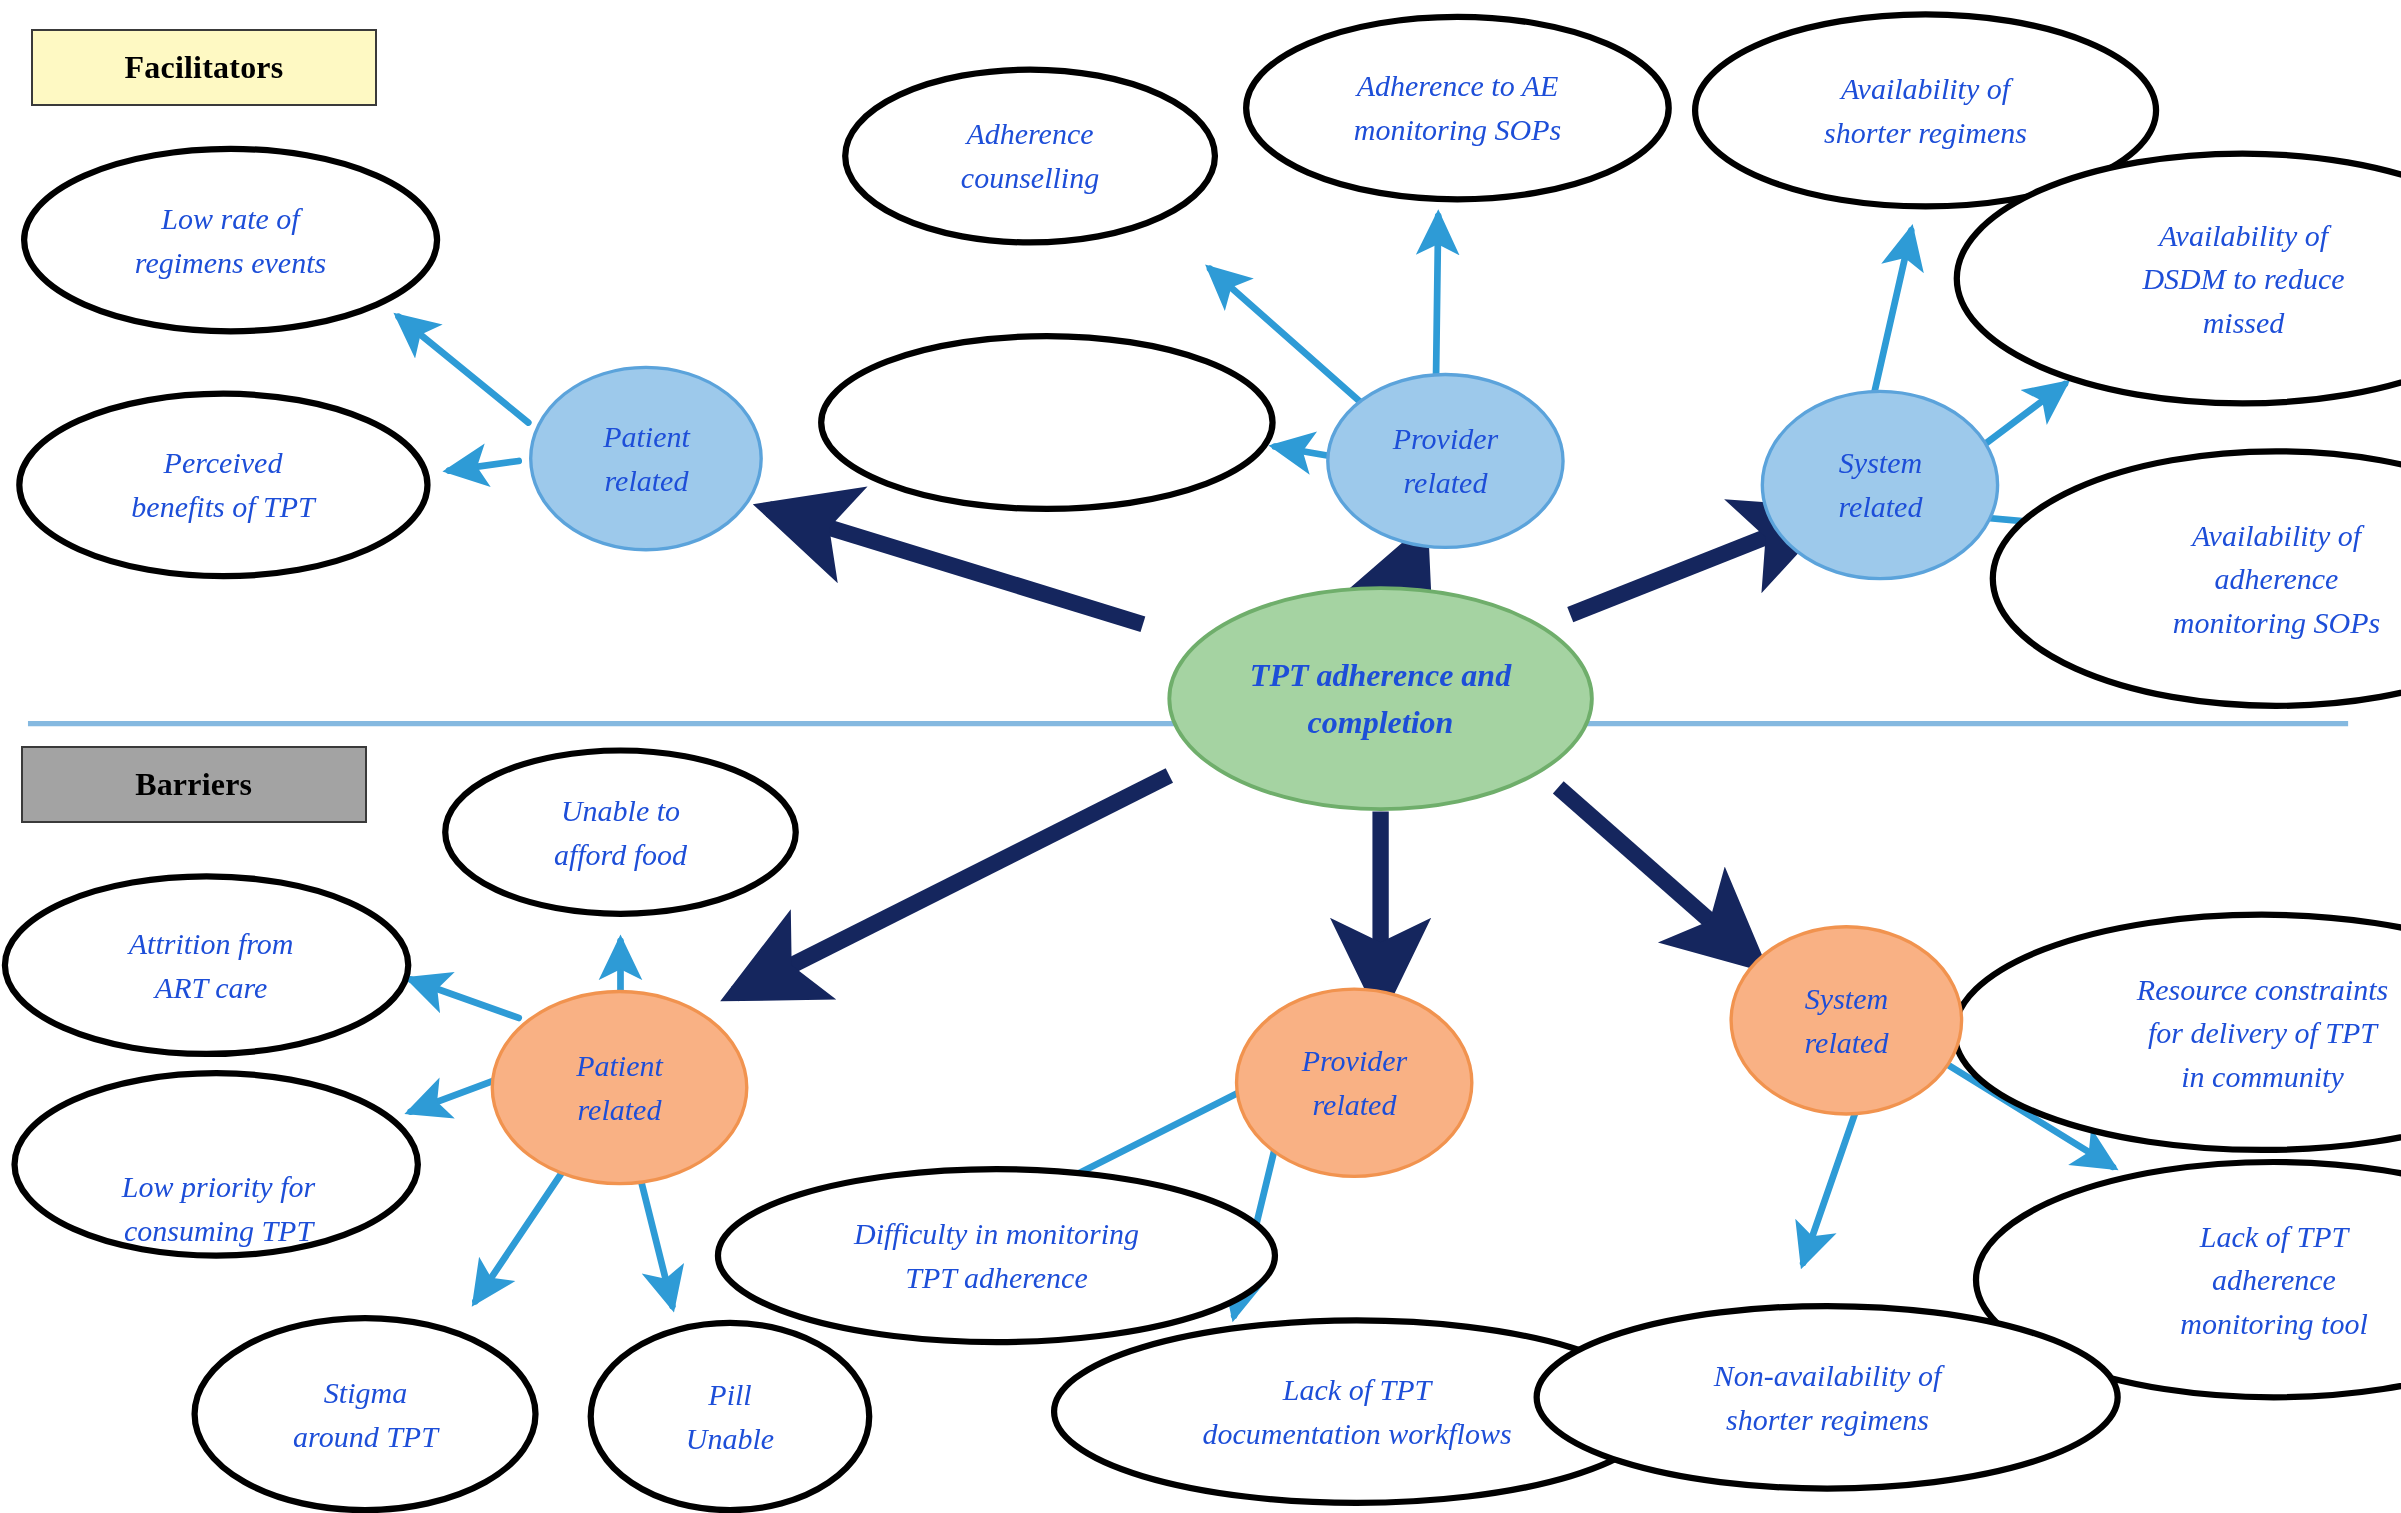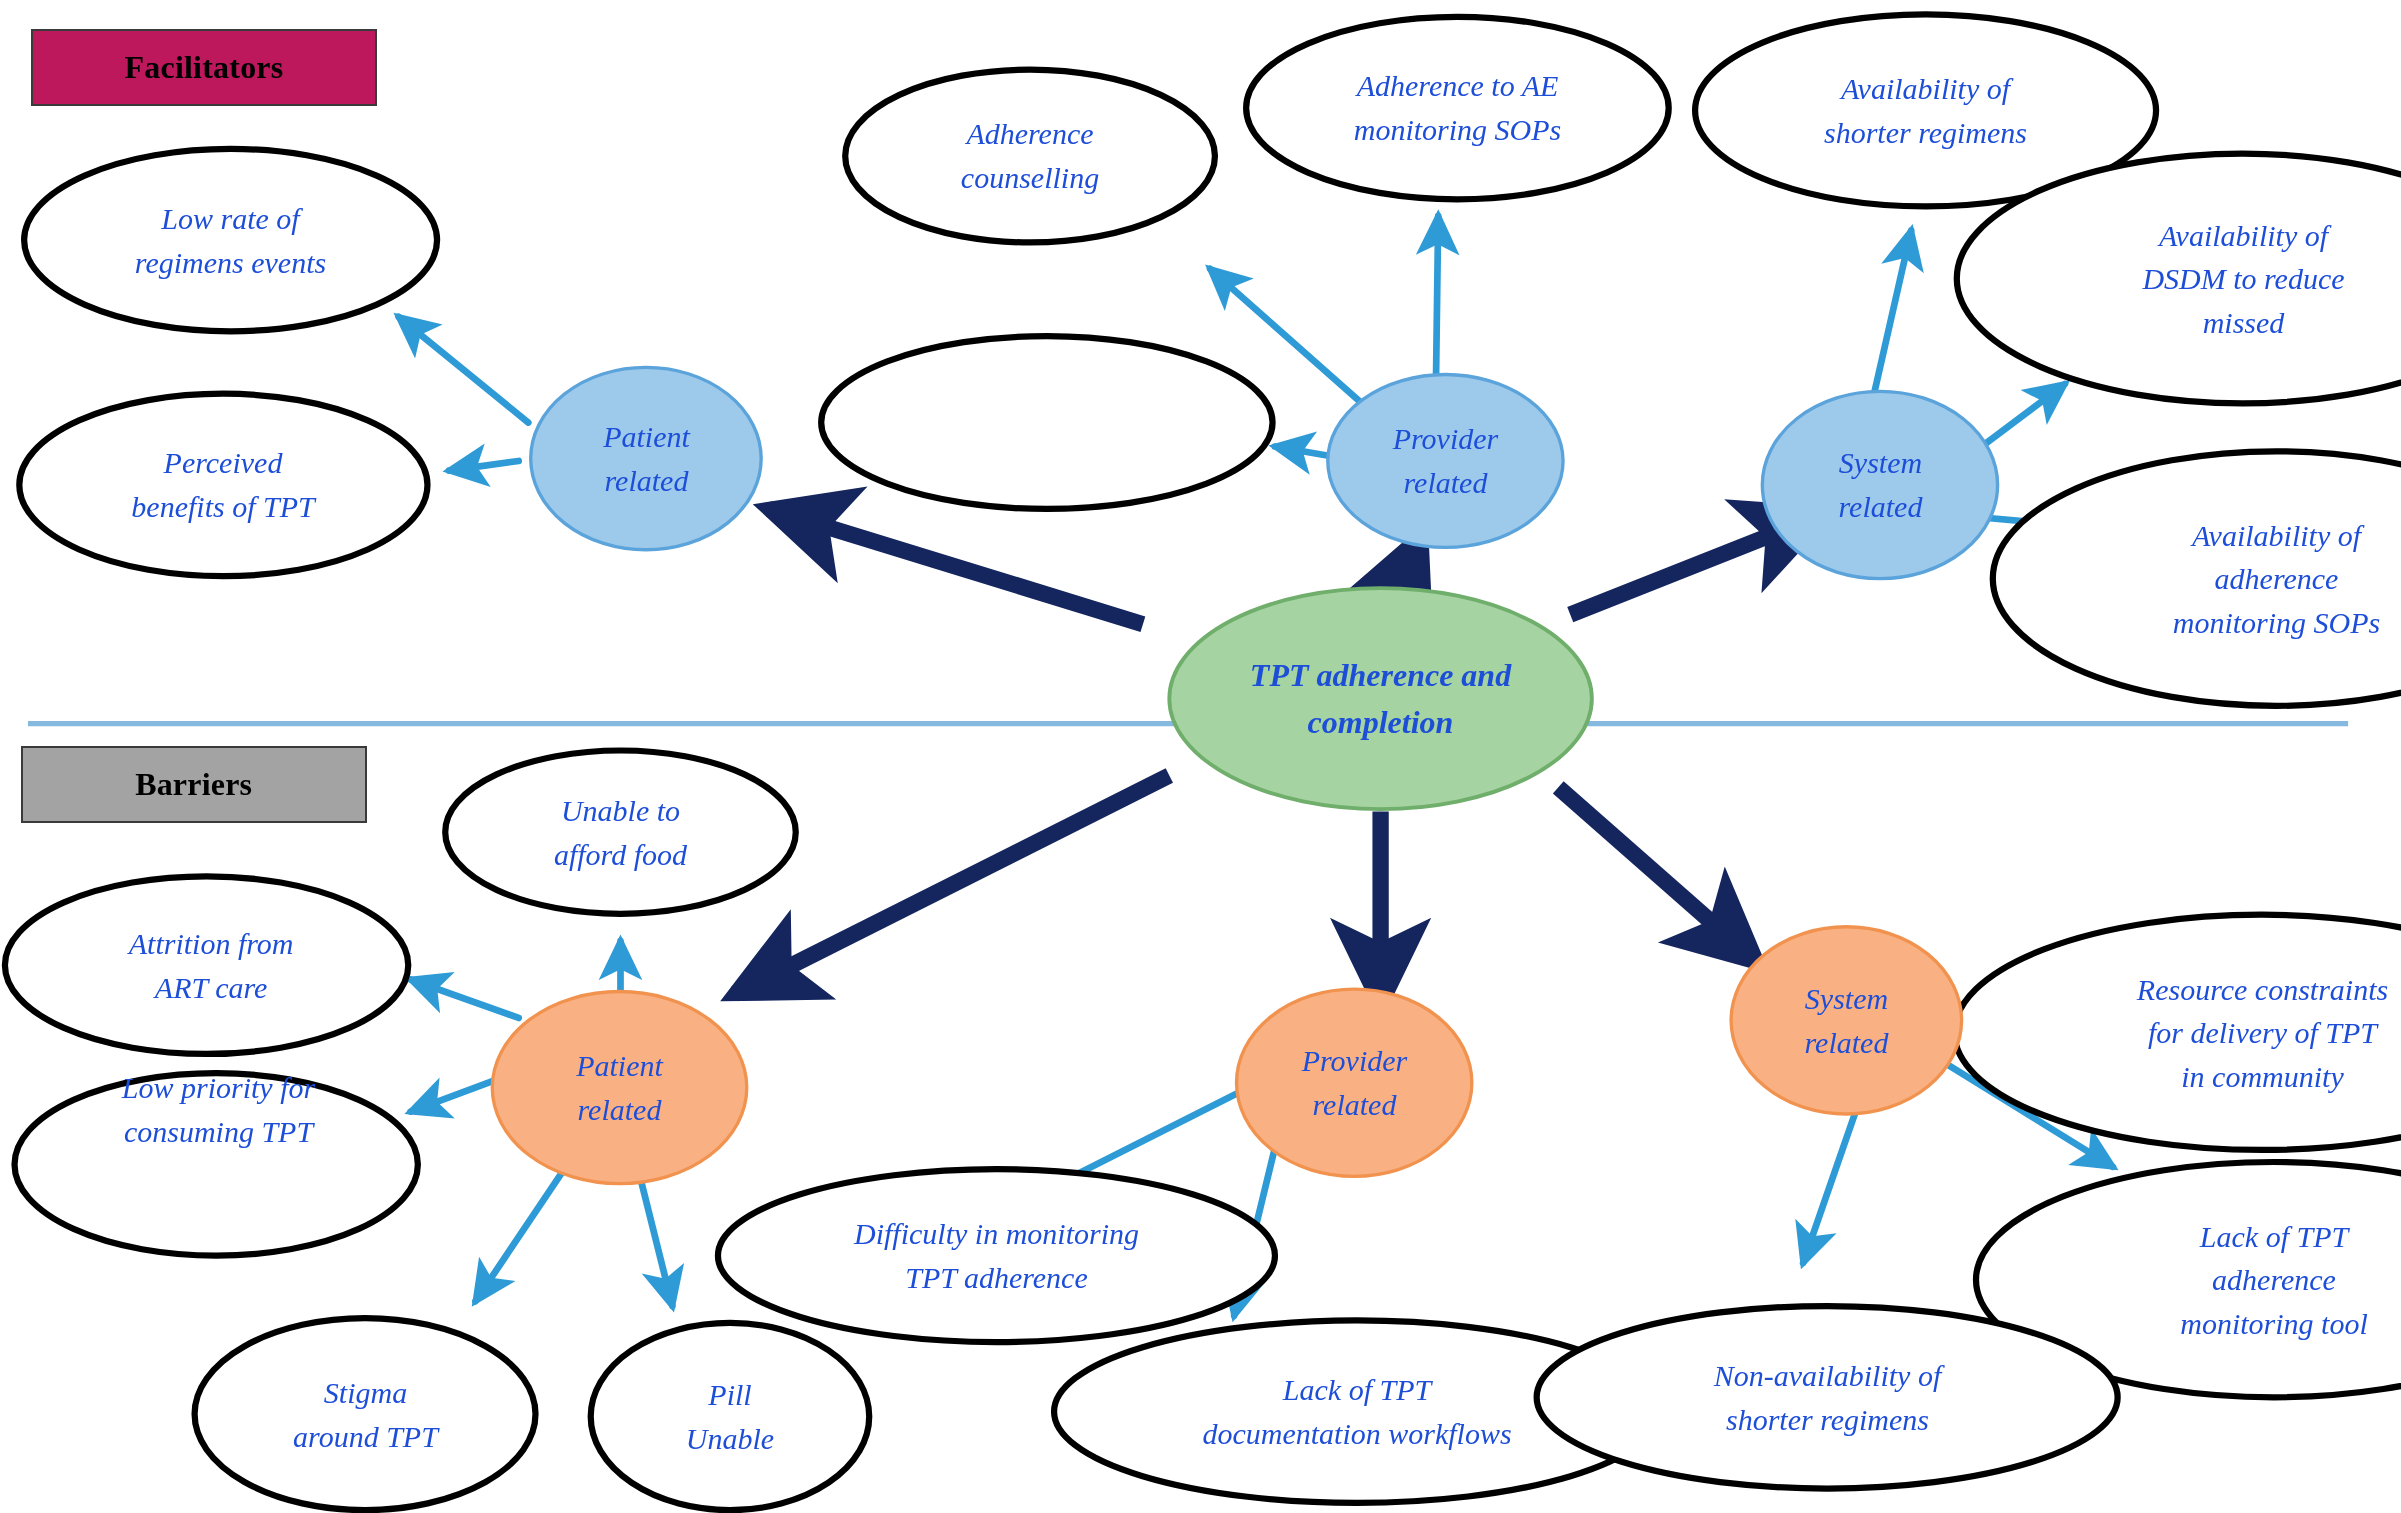--- a/index.html
+++ b/index.html
@@ -15,21 +15,21 @@
   .legend-box{
     position:absolute;
     border:2.9px solid #3a3a3a;
     box-sizing:border-box;
     display:flex;align-items:center;justify-content:center;
     font-family:"Liberation Serif", serif;
     font-weight:bold;
     color:#000000;
     letter-spacing:0.2px;
   }
-  #legend-facilitators{left:31px;top:29px;width:346px;height:77px;background:#be185d;font-size:32px;}
+  #legend-facilitators{left:31px;top:29px;width:346px;height:77px;background:#fef9c3;font-size:32px;}
   #legend-barriers{left:20.7px;top:746px;width:346px;height:77px;background:#a3a3a3;font-size:32px;}
 
   .node-label{
     position:absolute;
     display:flex;align-items:center;justify-content:center;
     text-align:center;
     color:#1d4ed8;
     pointer-events:none;
     line-height:1.45;
     white-space:pre-line;
@@ -159,21 +159,21 @@
   <div class="node-label hub-label" style="left:1763px;top:427px;width:235px;height:115px;">System
 related</div>
 
   <div class="node-label center-label" style="left:1169px;top:641px;width:423px;height:115px;">TPT adherence and
 completion</div>
 
   <div class="node-label leaf-label" style="left:445px;top:775px;width:351px;height:115px;">Unable to
 afford food</div>
   <div class="node-label leaf-label" style="left:9.6px;top:908px;width:403px;height:115px;">Attrition from
 ART care</div>
-  <div class="node-label leaf-label" style="left:17px;top:1052px;width:403px;height:115px;">Low priority for
+  <div class="node-label leaf-label" style="left:17px;top:1151px;width:403px;height:115px;">Low priority for
 consuming TPT</div>
   <div class="node-label leaf-label" style="left:195px;top:1357px;width:341px;height:115px;">Stigma
 around TPT</div>
   <div class="node-label leaf-label" style="left:593px;top:1359px;width:274px;height:115px;">Pill
 Unable</div>
   <div class="node-label leaf-label" style="left:737px;top:1198px;width:519px;height:115px;">Difficulty in monitoring
 TPT adherence</div>
   <div class="node-label leaf-label" style="left:1059px;top:1354px;width:596px;height:115px;">Lack of TPT
 documentation workflows</div>
   <div class="node-label leaf-label" style="left:1967px;top:949px;width:591px;height:168px;">Resource constraints

